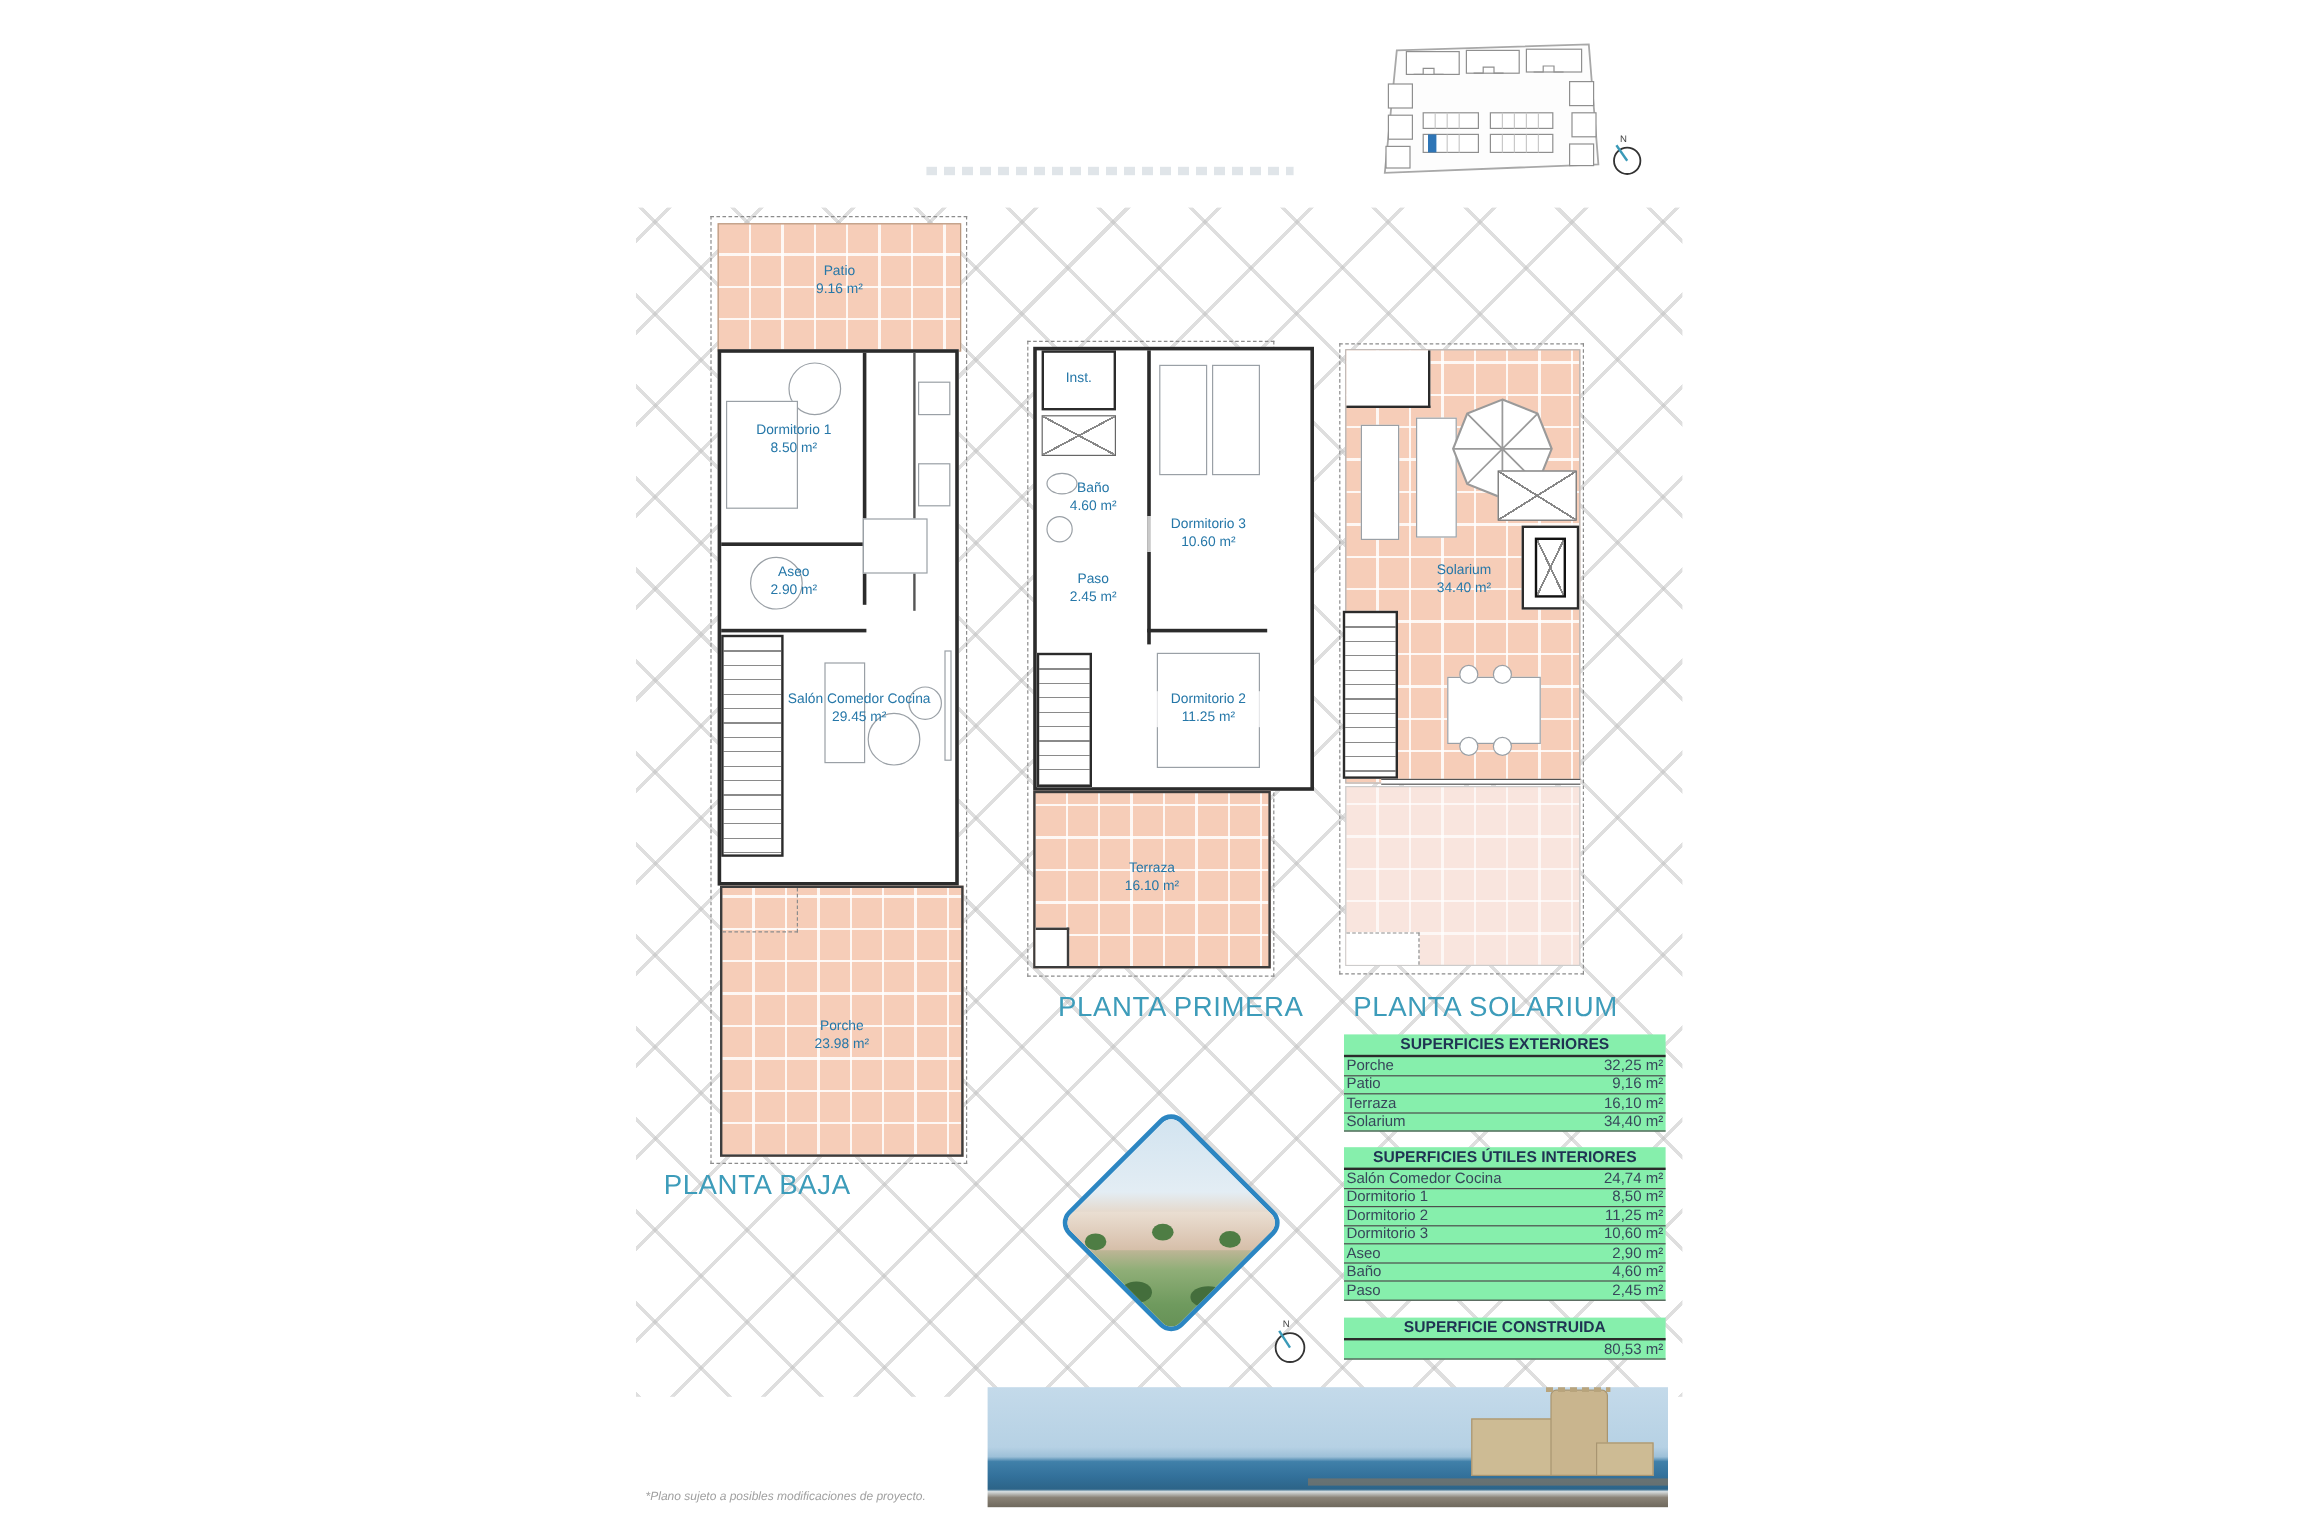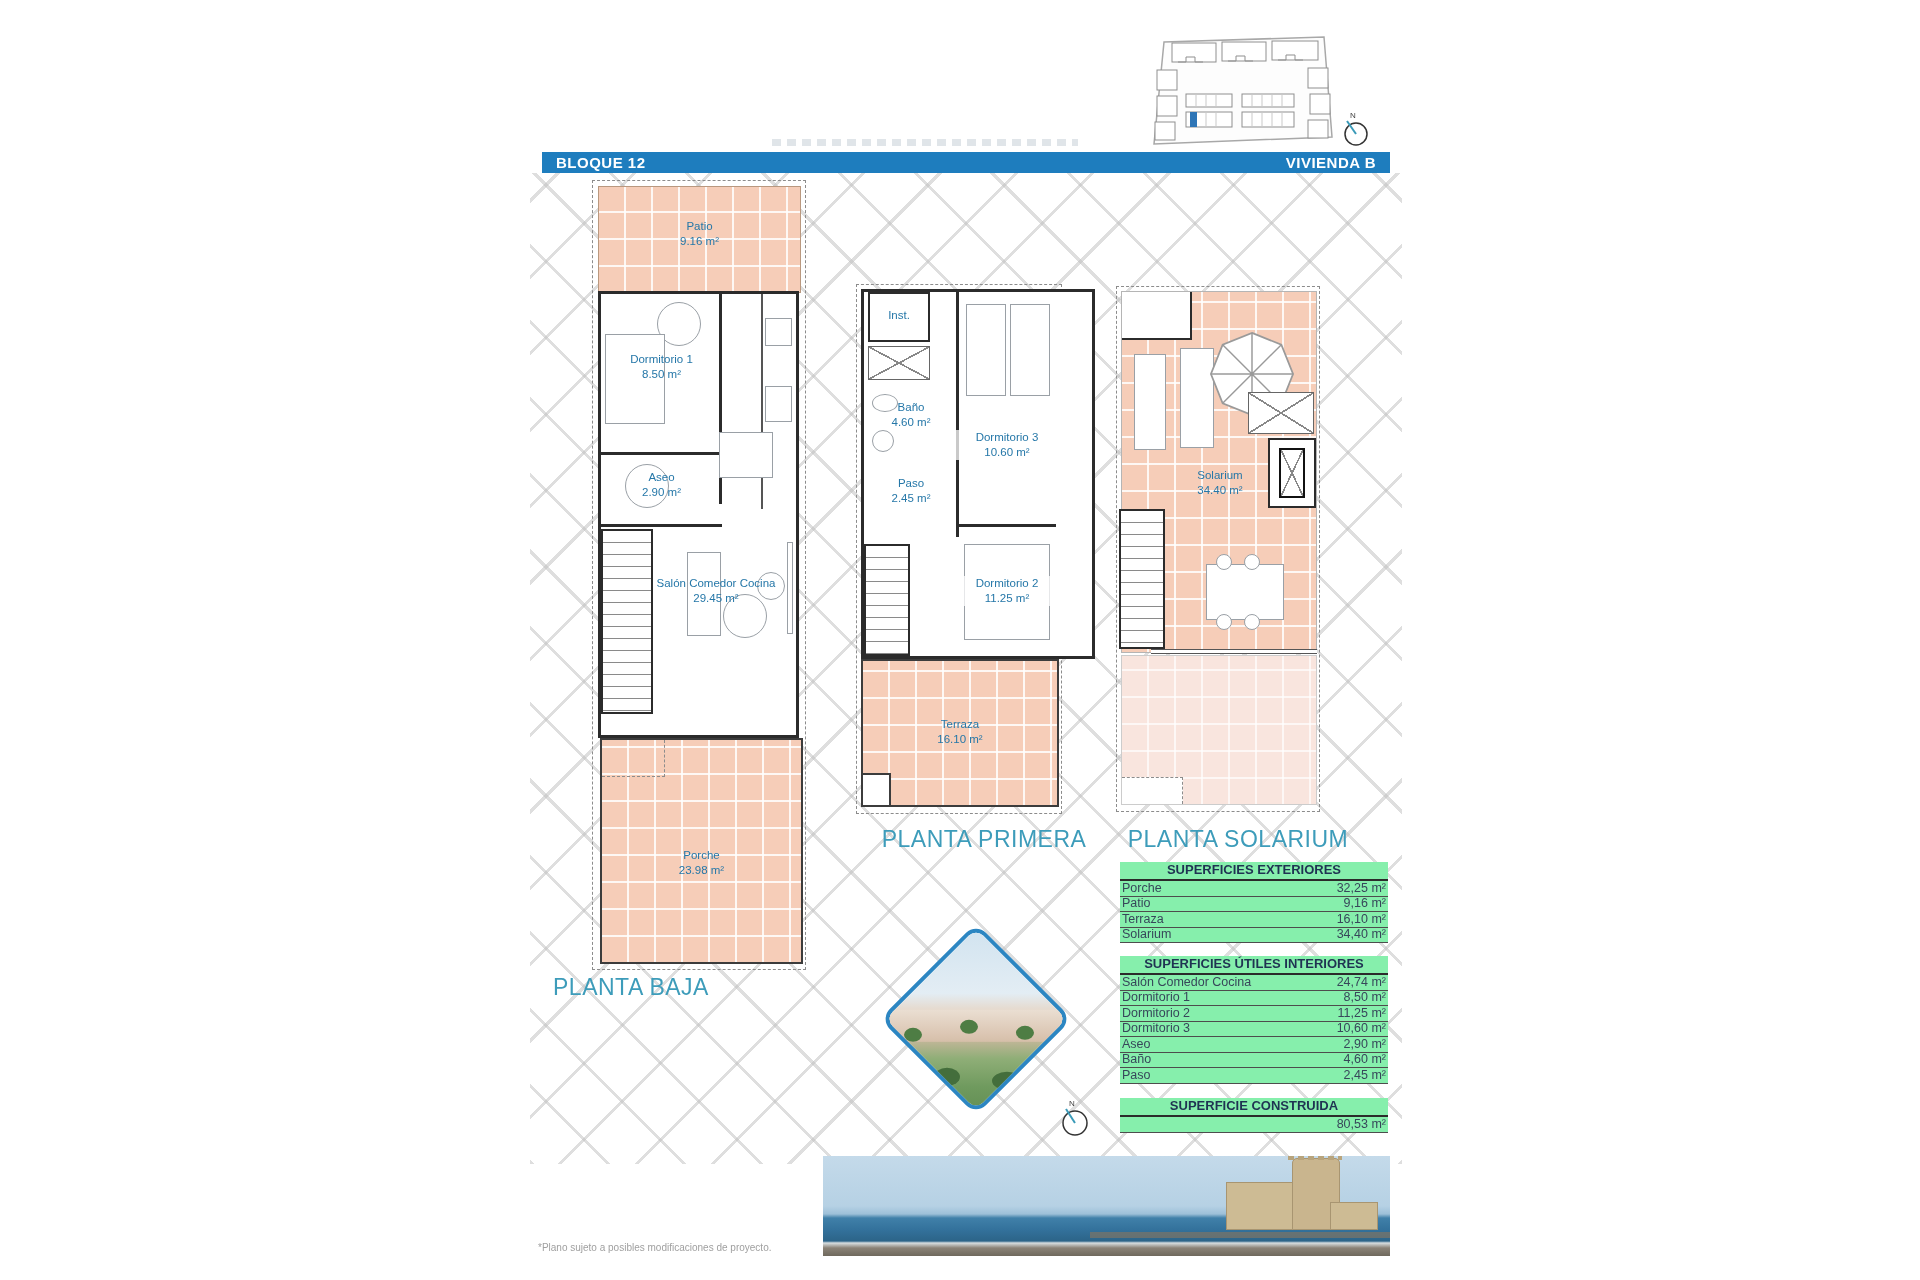--- a/index.html
+++ b/index.html
@@ -58,35 +58,31 @@
   
   .photo{left:823px;top:1156px;width:567px;height:100px;overflow:hidden;
     background:linear-gradient(180deg,#c4daea 0%,#b6d1e4 50%,#9dc0d8 58%,#4080a9 62%,#33719b 74%,#2c6488 85%,#d8dee0 87%,#8a8276 92%,#6f695d 100%);}
   .castle{position:absolute;right:14px;bottom:26px;width:150px;height:74px;}
   .c-body{position:absolute;left:0;bottom:0;width:74px;height:46px;background:#cdbb94;border:1px solid #a89571;}
   .c-tower{position:absolute;left:66px;bottom:0;width:46px;height:70px;background:#c9b58e;border:1px solid #a89571;border-radius:5px 5px 0 0;}
   .c-cren{position:absolute;left:62px;bottom:70px;width:54px;height:7px;
     background:repeating-linear-gradient(90deg,#b8a47c 0 6px,transparent 6px 10px);}
   .c-wall{position:absolute;left:104px;bottom:0;width:46px;height:26px;background:#cdbb94;border:1px solid #a89571;}
   .pier{position:absolute;right:0;bottom:18px;width:300px;height:6px;background:#7a7468;opacity:.75;}
-  .foot{left:538px;top:1242px;font-size:10px;color:#a0a0a0;}
+  .foot{left:538px;top:1242px;font-size:10px;color:#a0a0a0;font-style:italic;}
   svg{display:block;}
 </style>
 </head>
 <body>
 
 <div id="page">
 
   <div class="abs lattice"></div>
   <div class="abs smudge"></div>
 
-  <div class="abs hbar">
-    <span>BLOQUE 12</span>
-    <span>VIVIENDA B</span>
-  </div>
 
   <svg class="abs" style="left:1148px;top:34px" width="190" height="116" viewBox="0 0 190 116">
     <path d="M16 8 L176 3 L184 103 L6 110 Z" fill="#fdfdfd" stroke="#a8a8a8" stroke-width="1.5"></path>
     <g fill="#fff" stroke="#8f8f8f" stroke-width="1">
       <rect x="24" y="9" width="44" height="19"></rect>
         <rect x="74" y="8" width="44" height="19"></rect>
         <rect x="124" y="7" width="46" height="19"></rect>
       <path d="M30 28 h8 v-5 h9 v5 h8 M80 27 h8 v-5 h9 v5 h8 M130 26 h8 v-5 h9 v5 h8" fill="none"></path>
       <rect x="9" y="36" width="20" height="20"></rect>
         <rect x="9" y="62" width="20" height="20"></rect>

